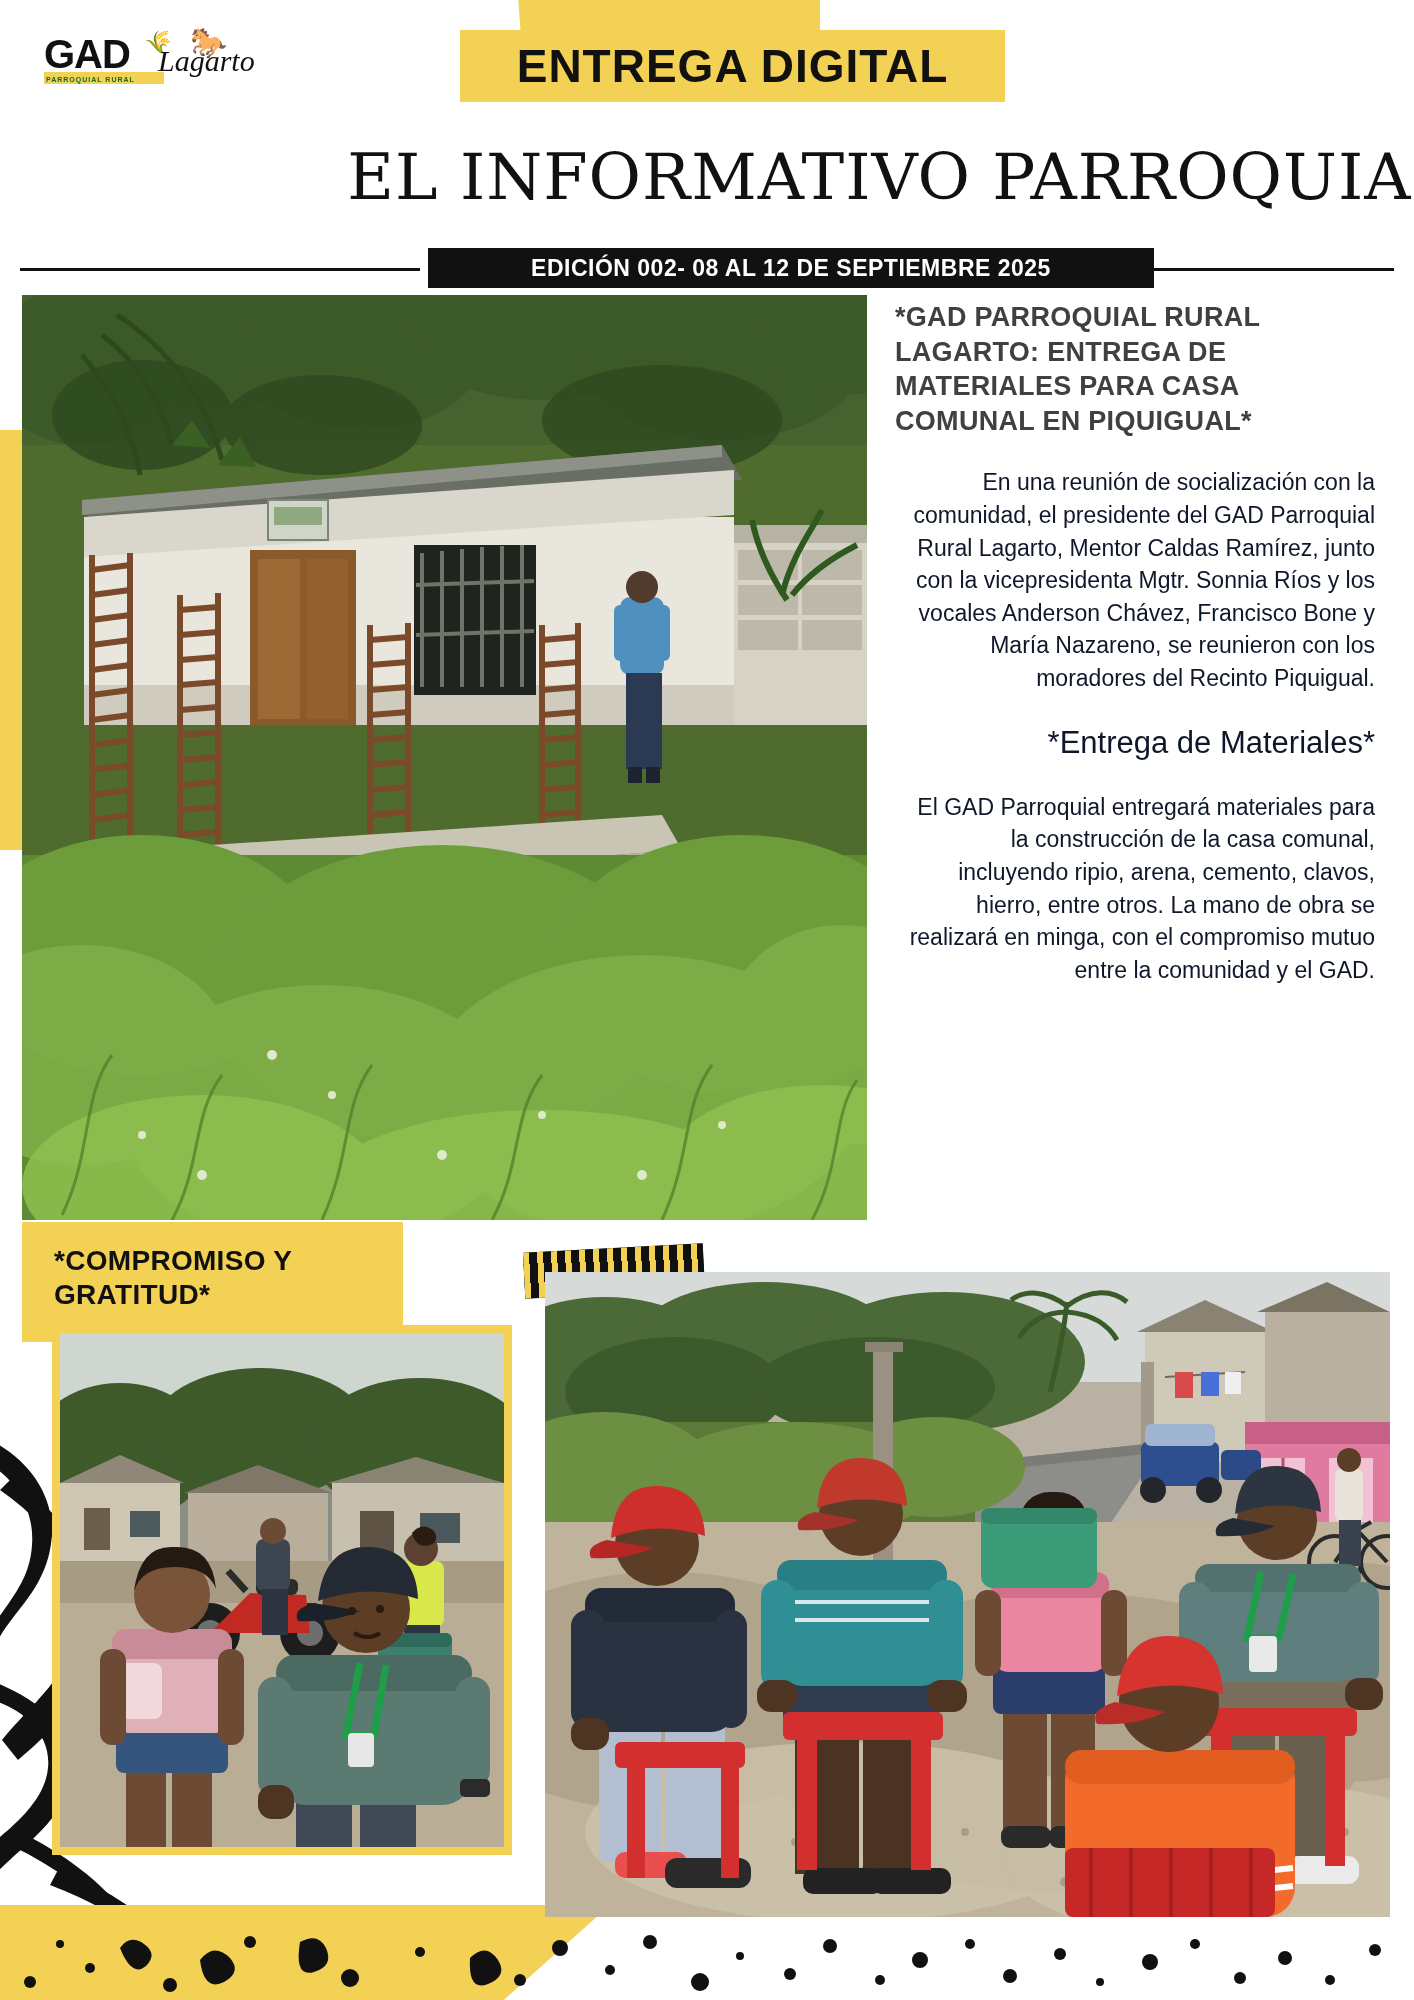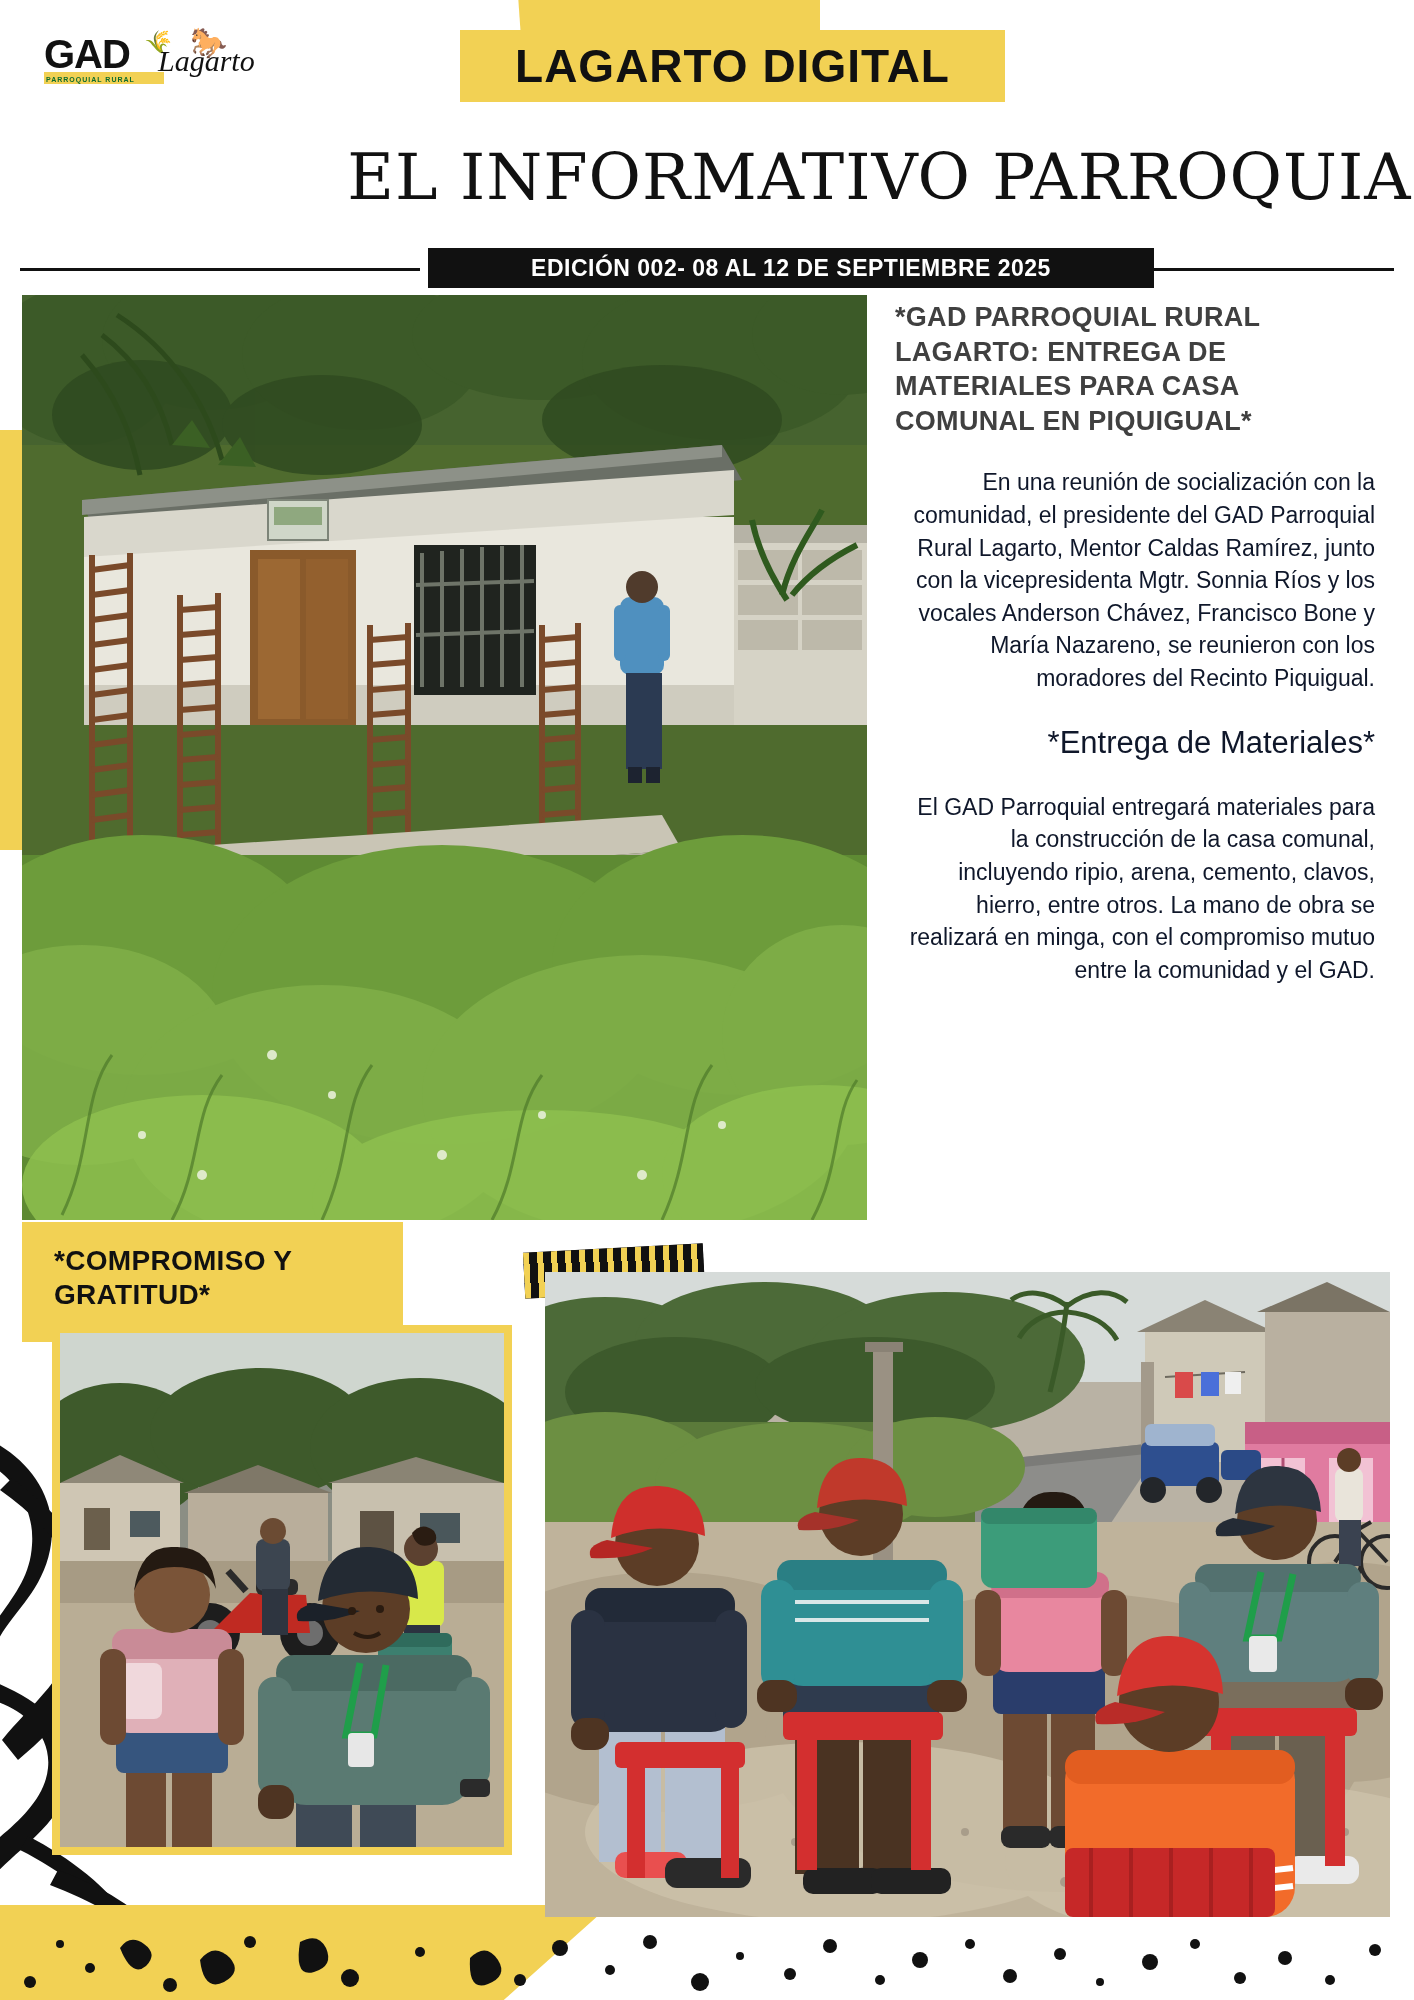--- a/index.html
+++ b/index.html
@@ -334,21 +334,21 @@
 <div class="logo">
   <div class="logo-bar"></div>
   <div class="logo-leaf">🌾</div>
   <div class="logo-horse">🐎</div>
   <div class="logo-gad">GAD</div>
   <div class="logo-sub">PARROQUIAL RURAL</div>
   <div class="logo-script">Lagarto</div>
 </div>
 
 <div class="masthead-tag">
-  <span>LAGARTO DIGITAL</span>
+  <span>ENTREGA DIGITAL</span>
 </div>
 
 <div class="main-title">EL INFORMATIVO PARROQUIAL</div>
 
 <div class="rule-row">
   <div class="line-left"></div>
   <div class="line-right"></div>
   <div class="edition-badge">EDICIÓN 002- 08 AL 12  DE SEPTIEMBRE 2025</div>
 </div>
 

